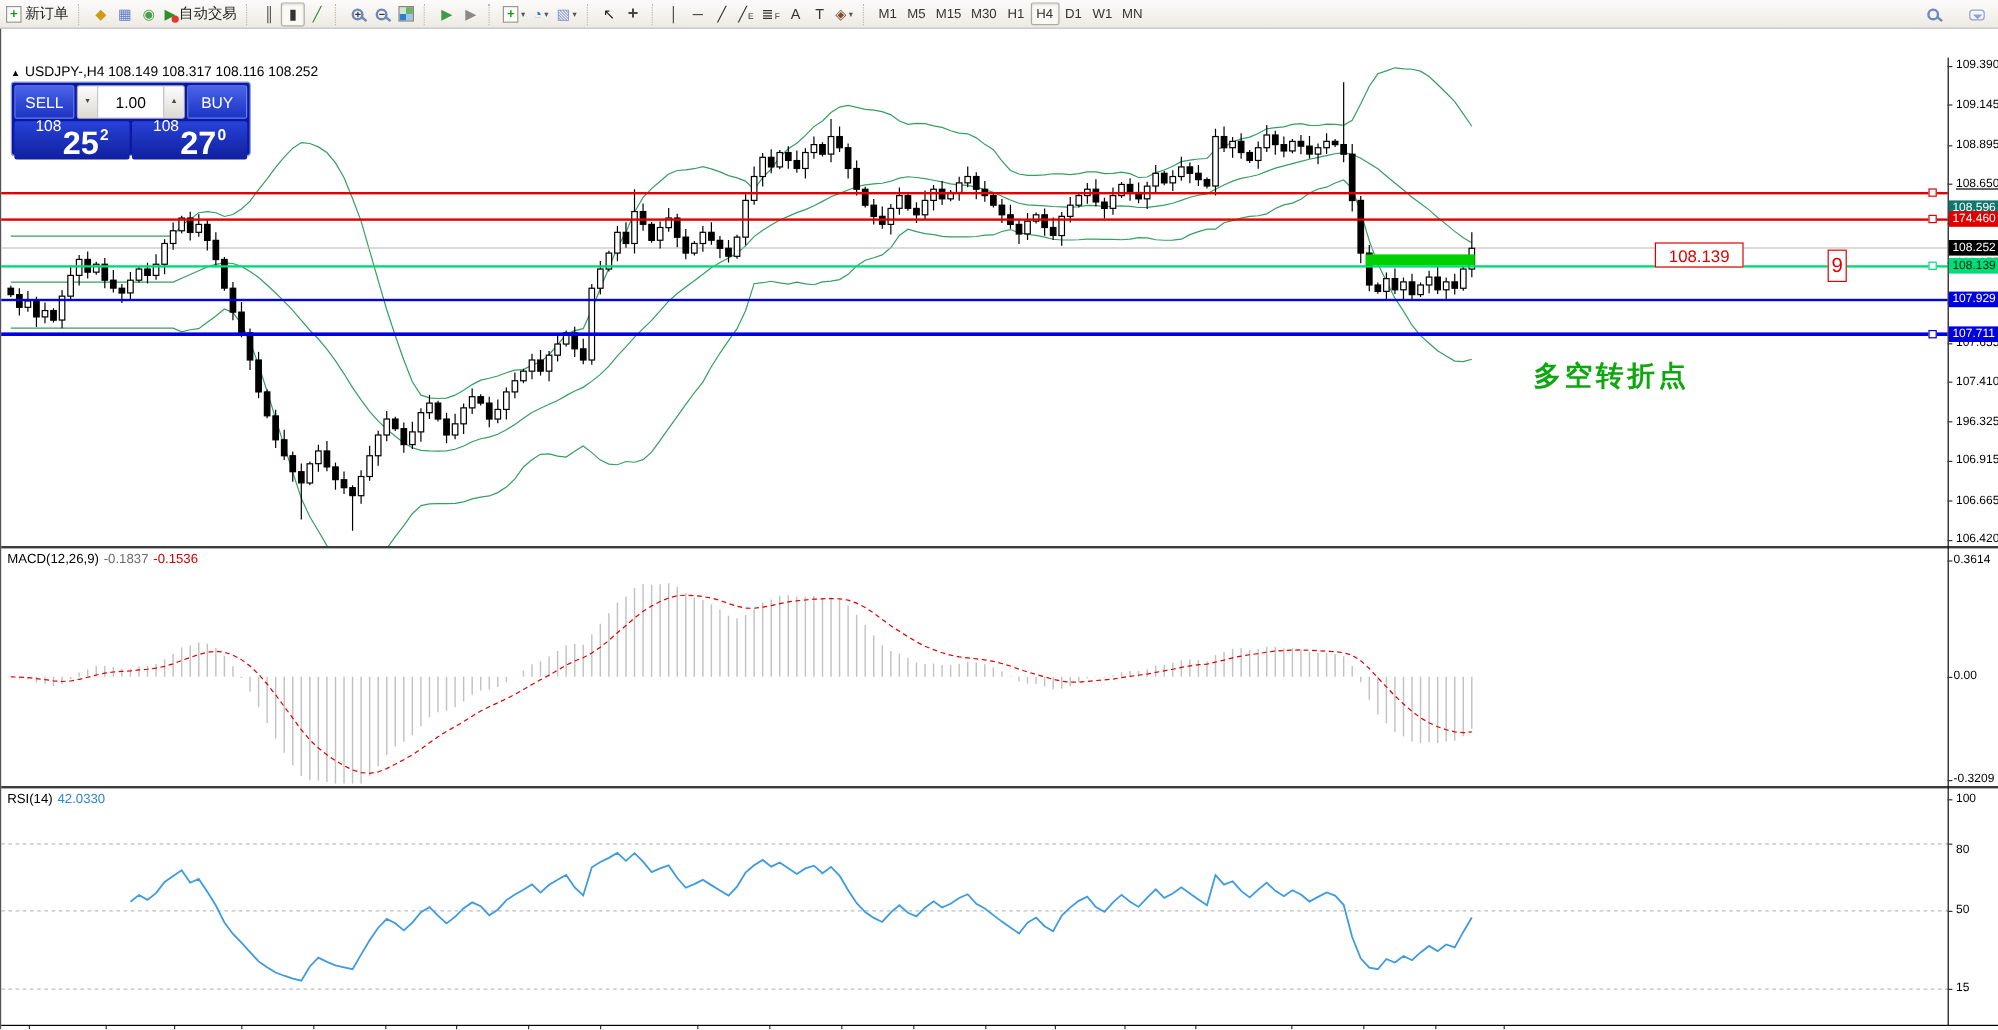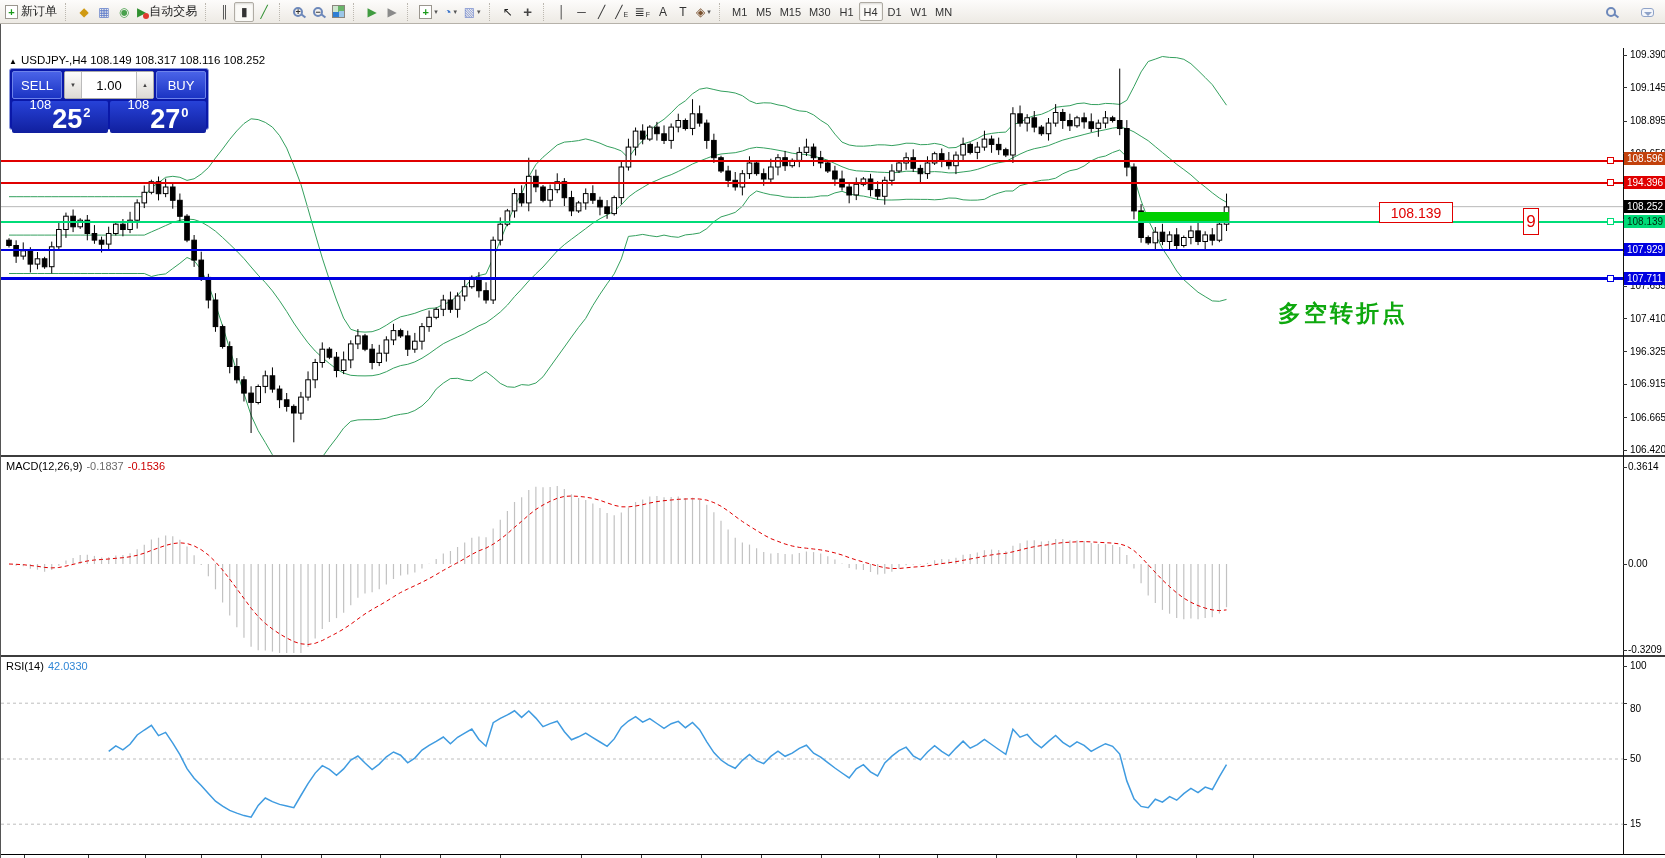--- a/index.html
+++ b/index.html
@@ -769,22 +769,22 @@
         <div class="tick-mark" style="left: 1622px; top: 294.14px;"></div>
         <div class="tick-label" style="left: 1629px; top: 288.64px;">107.410</div>
         <div class="tick-mark" style="left: 1622px; top: 327.387px;"></div>
         <div class="tick-label" style="left: 1629px; top: 321.887px;">196.325</div>
         <div class="tick-mark" style="left: 1622px; top: 359.97px;"></div>
         <div class="tick-label" style="left: 1629px; top: 354.47px;">106.915</div>
         <div class="tick-mark" style="left: 1622px; top: 393.217px;"></div>
         <div class="tick-label" style="left: 1629px; top: 387.717px;">106.665</div>
         <div class="tick-mark" style="left: 1622px; top: 425.8px;"></div>
         <div class="tick-label" style="left: 1629px; top: 420.3px;">106.420</div>
-        <div class="chip" style="top: 128px; background: #c2410c; color: rgb(255, 255, 255);">108.596</div>
-        <div class="chip" style="top: 152.357px; background: rgb(224, 0, 0); color: rgb(255, 255, 255);">194.396</div>
+        <div class="chip" style="top: 143px; background: #0f766e; color: rgb(255, 255, 255);">108.596</div>
+        <div class="chip" style="top: 152.357px; background: rgb(224, 0, 0); color: rgb(255, 255, 255);">174.460</div>
         <div class="chip" style="top: 191.19px; background: rgb(0, 220, 120); color: rgb(0, 40, 15);">108.139</div>
         <div class="chip" style="top: 219.118px; background: rgb(0, 0, 224); color: rgb(255, 255, 255);">107.929</div>
         <div class="chip" style="top: 248.11px; background: rgb(0, 0, 224); color: rgb(255, 255, 255);">107.711</div>
         <div class="chip" style="top: 176.162px; background: rgb(0, 0, 0); color: rgb(255, 255, 255);">108.252</div>
         <div class="tick-mark" style="left: 1622px; top: 443px;"></div>
         <div class="tick-label" style="left: 1627px; top: 437px;">0.3614</div>
         <div class="tick-mark" style="left: 1622px; top: 540px;"></div>
         <div class="tick-label" style="left: 1627px; top: 534px;">0.00</div>
         <div class="tick-mark" style="left: 1622px; top: 626.13px;"></div>
         <div class="tick-label" style="left: 1627px; top: 620.13px;">-0.3209</div>

